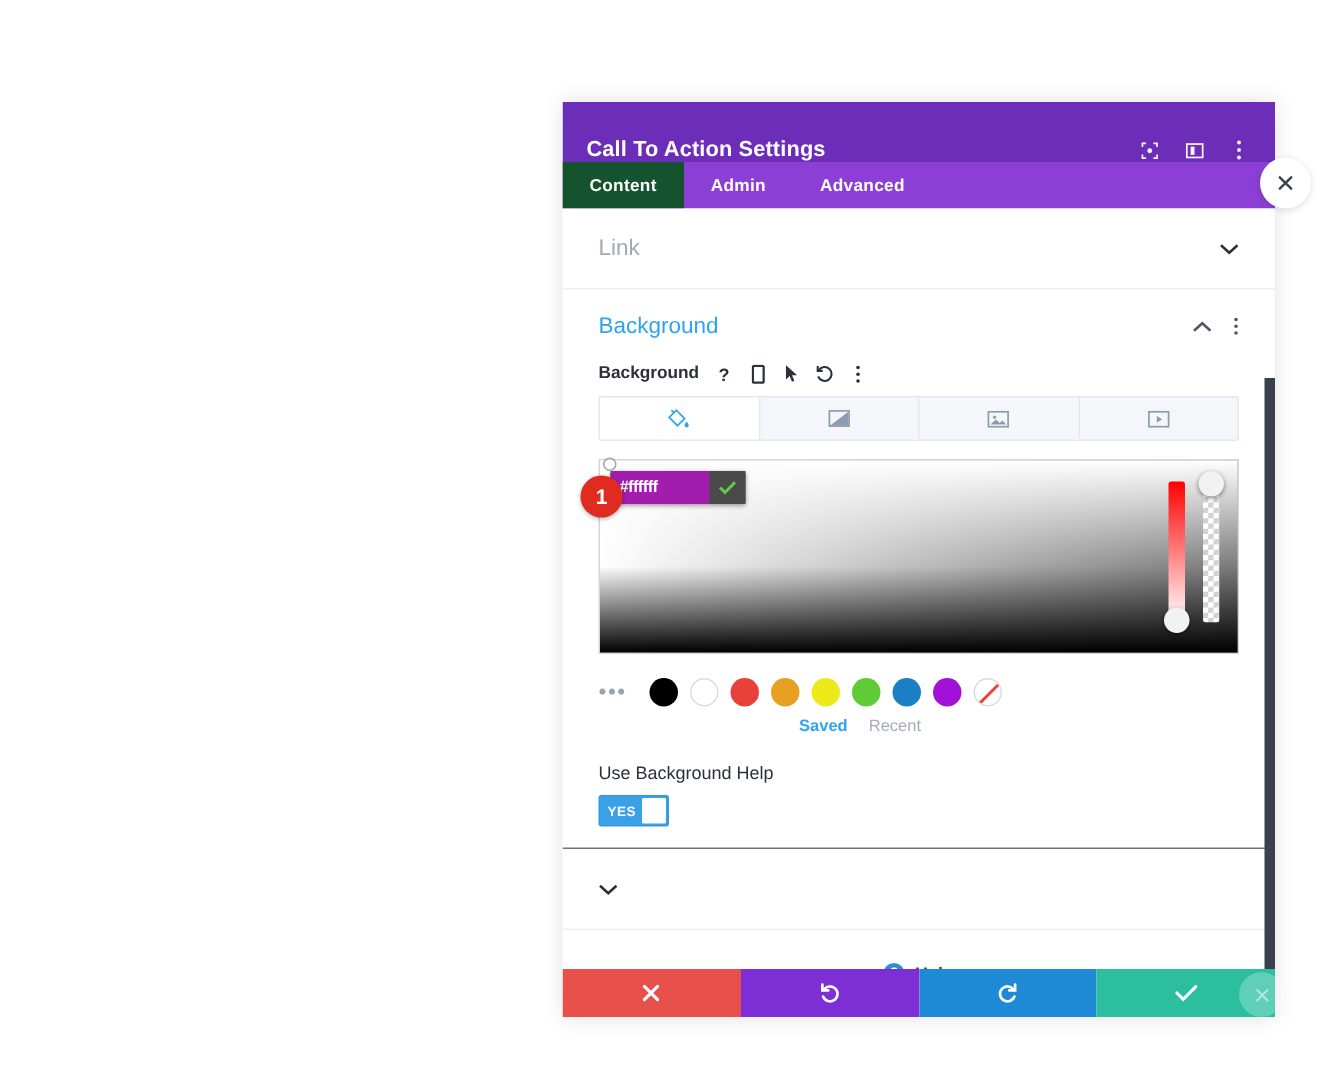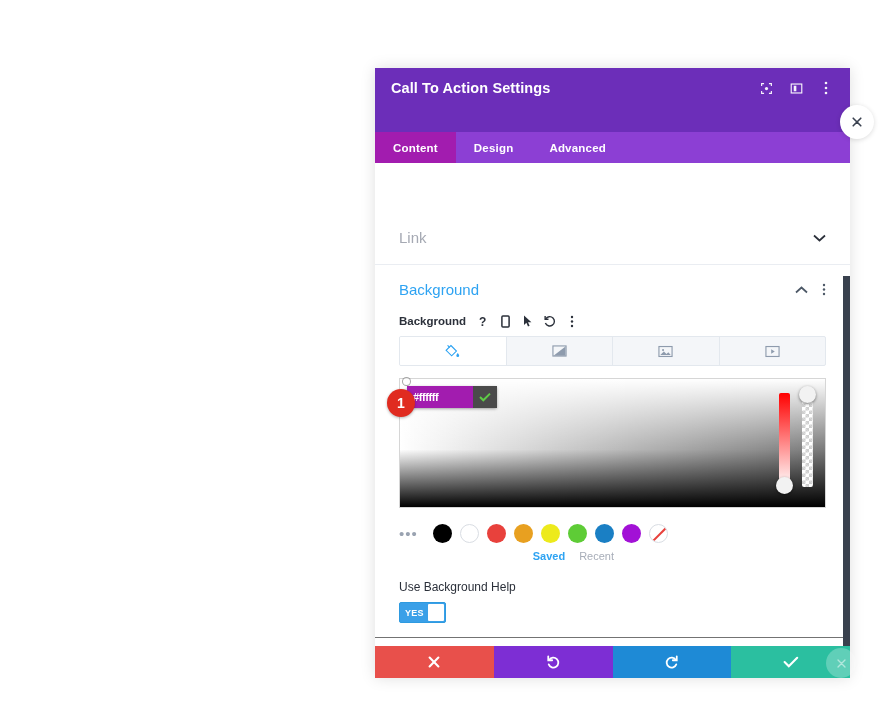--- a/index.html
+++ b/index.html
@@ -30,22 +30,22 @@
     display: flex;
     flex-direction: column;
     overflow: hidden;
   }
 
   
   .modal-header {
     height: 40px;
     background: #6c2eb9;
     display: flex;
-    align-items: flex-start;
-    padding: 12px 16px;
+    align-items: flex-end;
+    padding: 0 16px;
     flex: 0 0 auto;
   }
   .modal-title {
     color: #ffffff;
     font-size: 14.5px;
     font-weight: bold;
     letter-spacing: 0.1px;
     flex: 1 1 auto;
   }
   .header-actions {
@@ -78,40 +78,39 @@
     justify-content: center;
     padding: 0 18px;
     min-width: 36px;
     color: #ffffff;
     font-size: 11.5px;
     font-weight: bold;
     cursor: pointer;
     letter-spacing: 0.2px;
   }
   .tabbar .tab.active {
-    background: #a21caf;
+    background: #14532d;
   }
 
   
   .modal-body {
     flex: 1 1 auto;
     position: relative;
     background: #ffffff;
     overflow: hidden;
   }
 
   .accordion-head {
     height: 54px;
     display: flex;
     align-items: center;
     padding: 0 24px;
     border-bottom: 1px solid #eaedf2;
     box-sizing: border-box;
     cursor: pointer;
-    margin-top: 48px;
   }
   .accordion-head .ac-title {
     flex: 1 1 auto;
     font-size: 15px;
     color: #a5a9b3;
     font-weight: normal;
   }
   .chev {
     color: #2b303a;
     font-size: 13px;
@@ -516,21 +515,21 @@
             <circle cx="2" cy="2" r="1.3"></circle>
               <circle cx="2" cy="7" r="1.3"></circle>
               <circle cx="2" cy="12" r="1.3"></circle>
           </svg>
         </span>
       </div>
     </div>
 
     <div class="tabbar">
       <div class="tab active">Content</div>
-      <div class="tab">Design</div>
+      <div class="tab">Admin</div>
       <div class="tab">Advanced</div>
     </div>
 
     <div class="modal-body">
 
       <div class="accordion-head">
         <div class="ac-title">Link</div>
         <span class="chev">
           <svg width="13" height="8" viewBox="0 0 13 8" fill="none" stroke="#2b303a" stroke-width="1.7">
             <path d="M1 1.5 L6.5 6.5 L12 1.5"></path>

